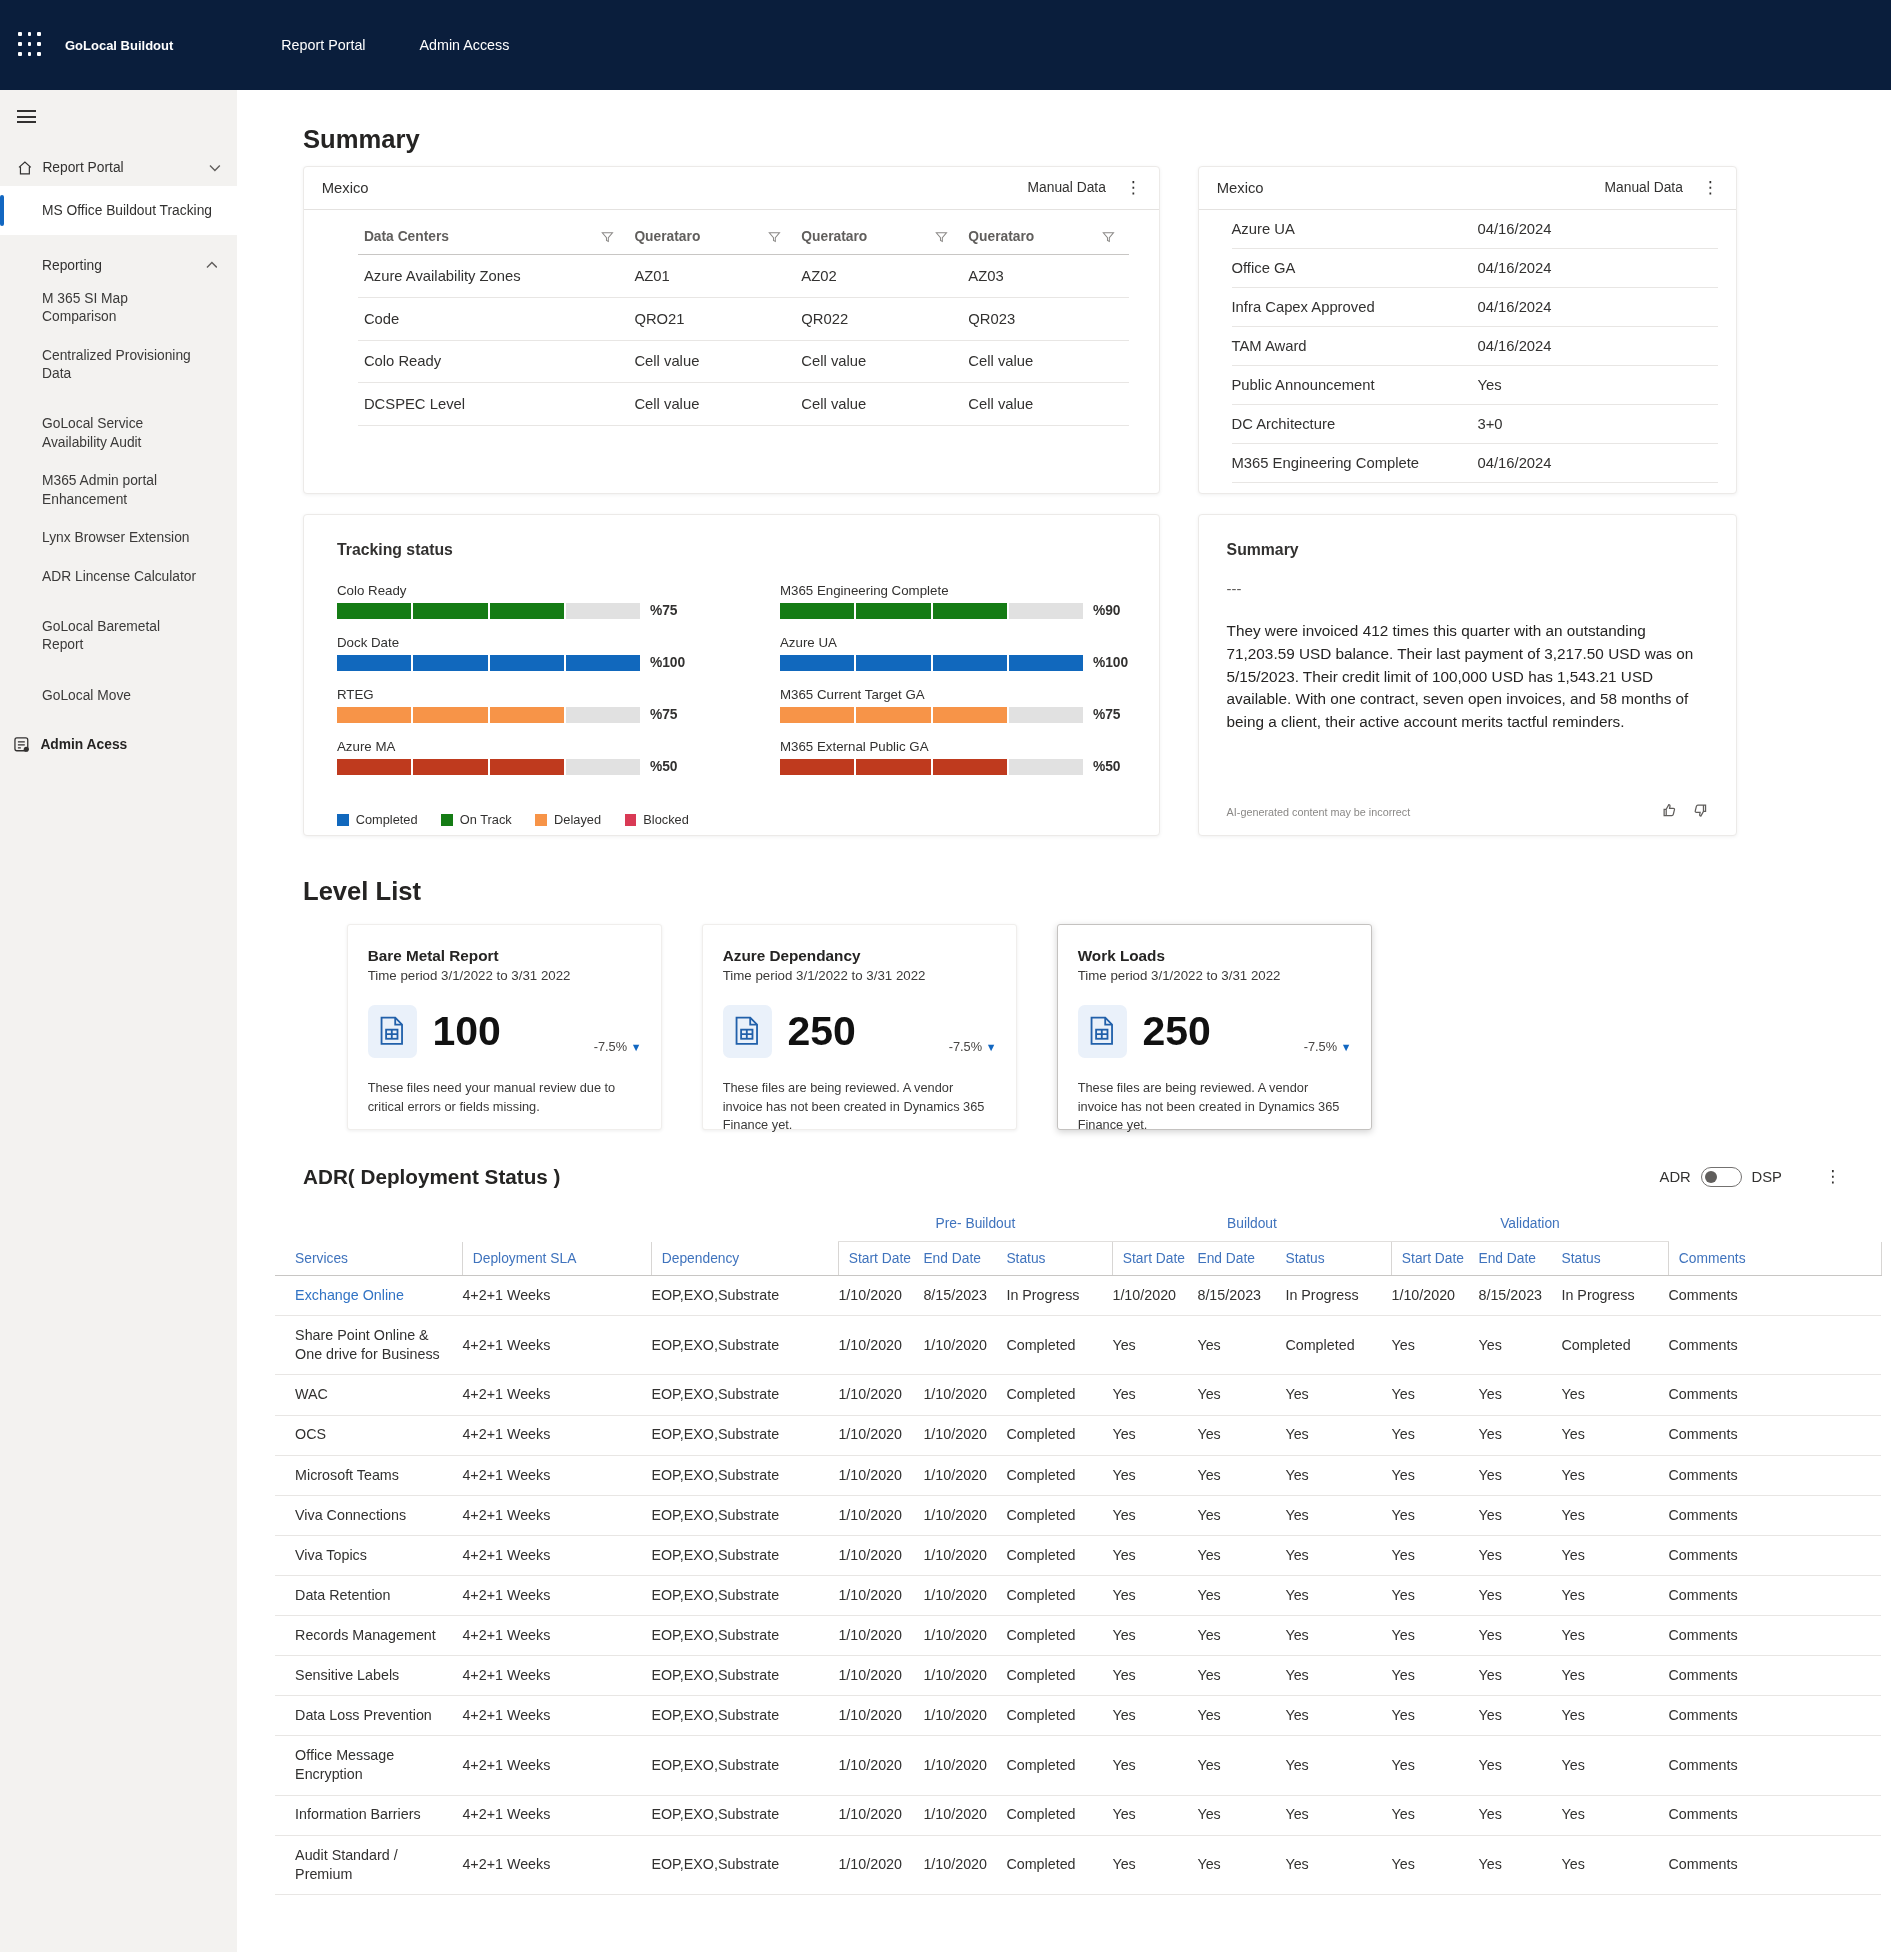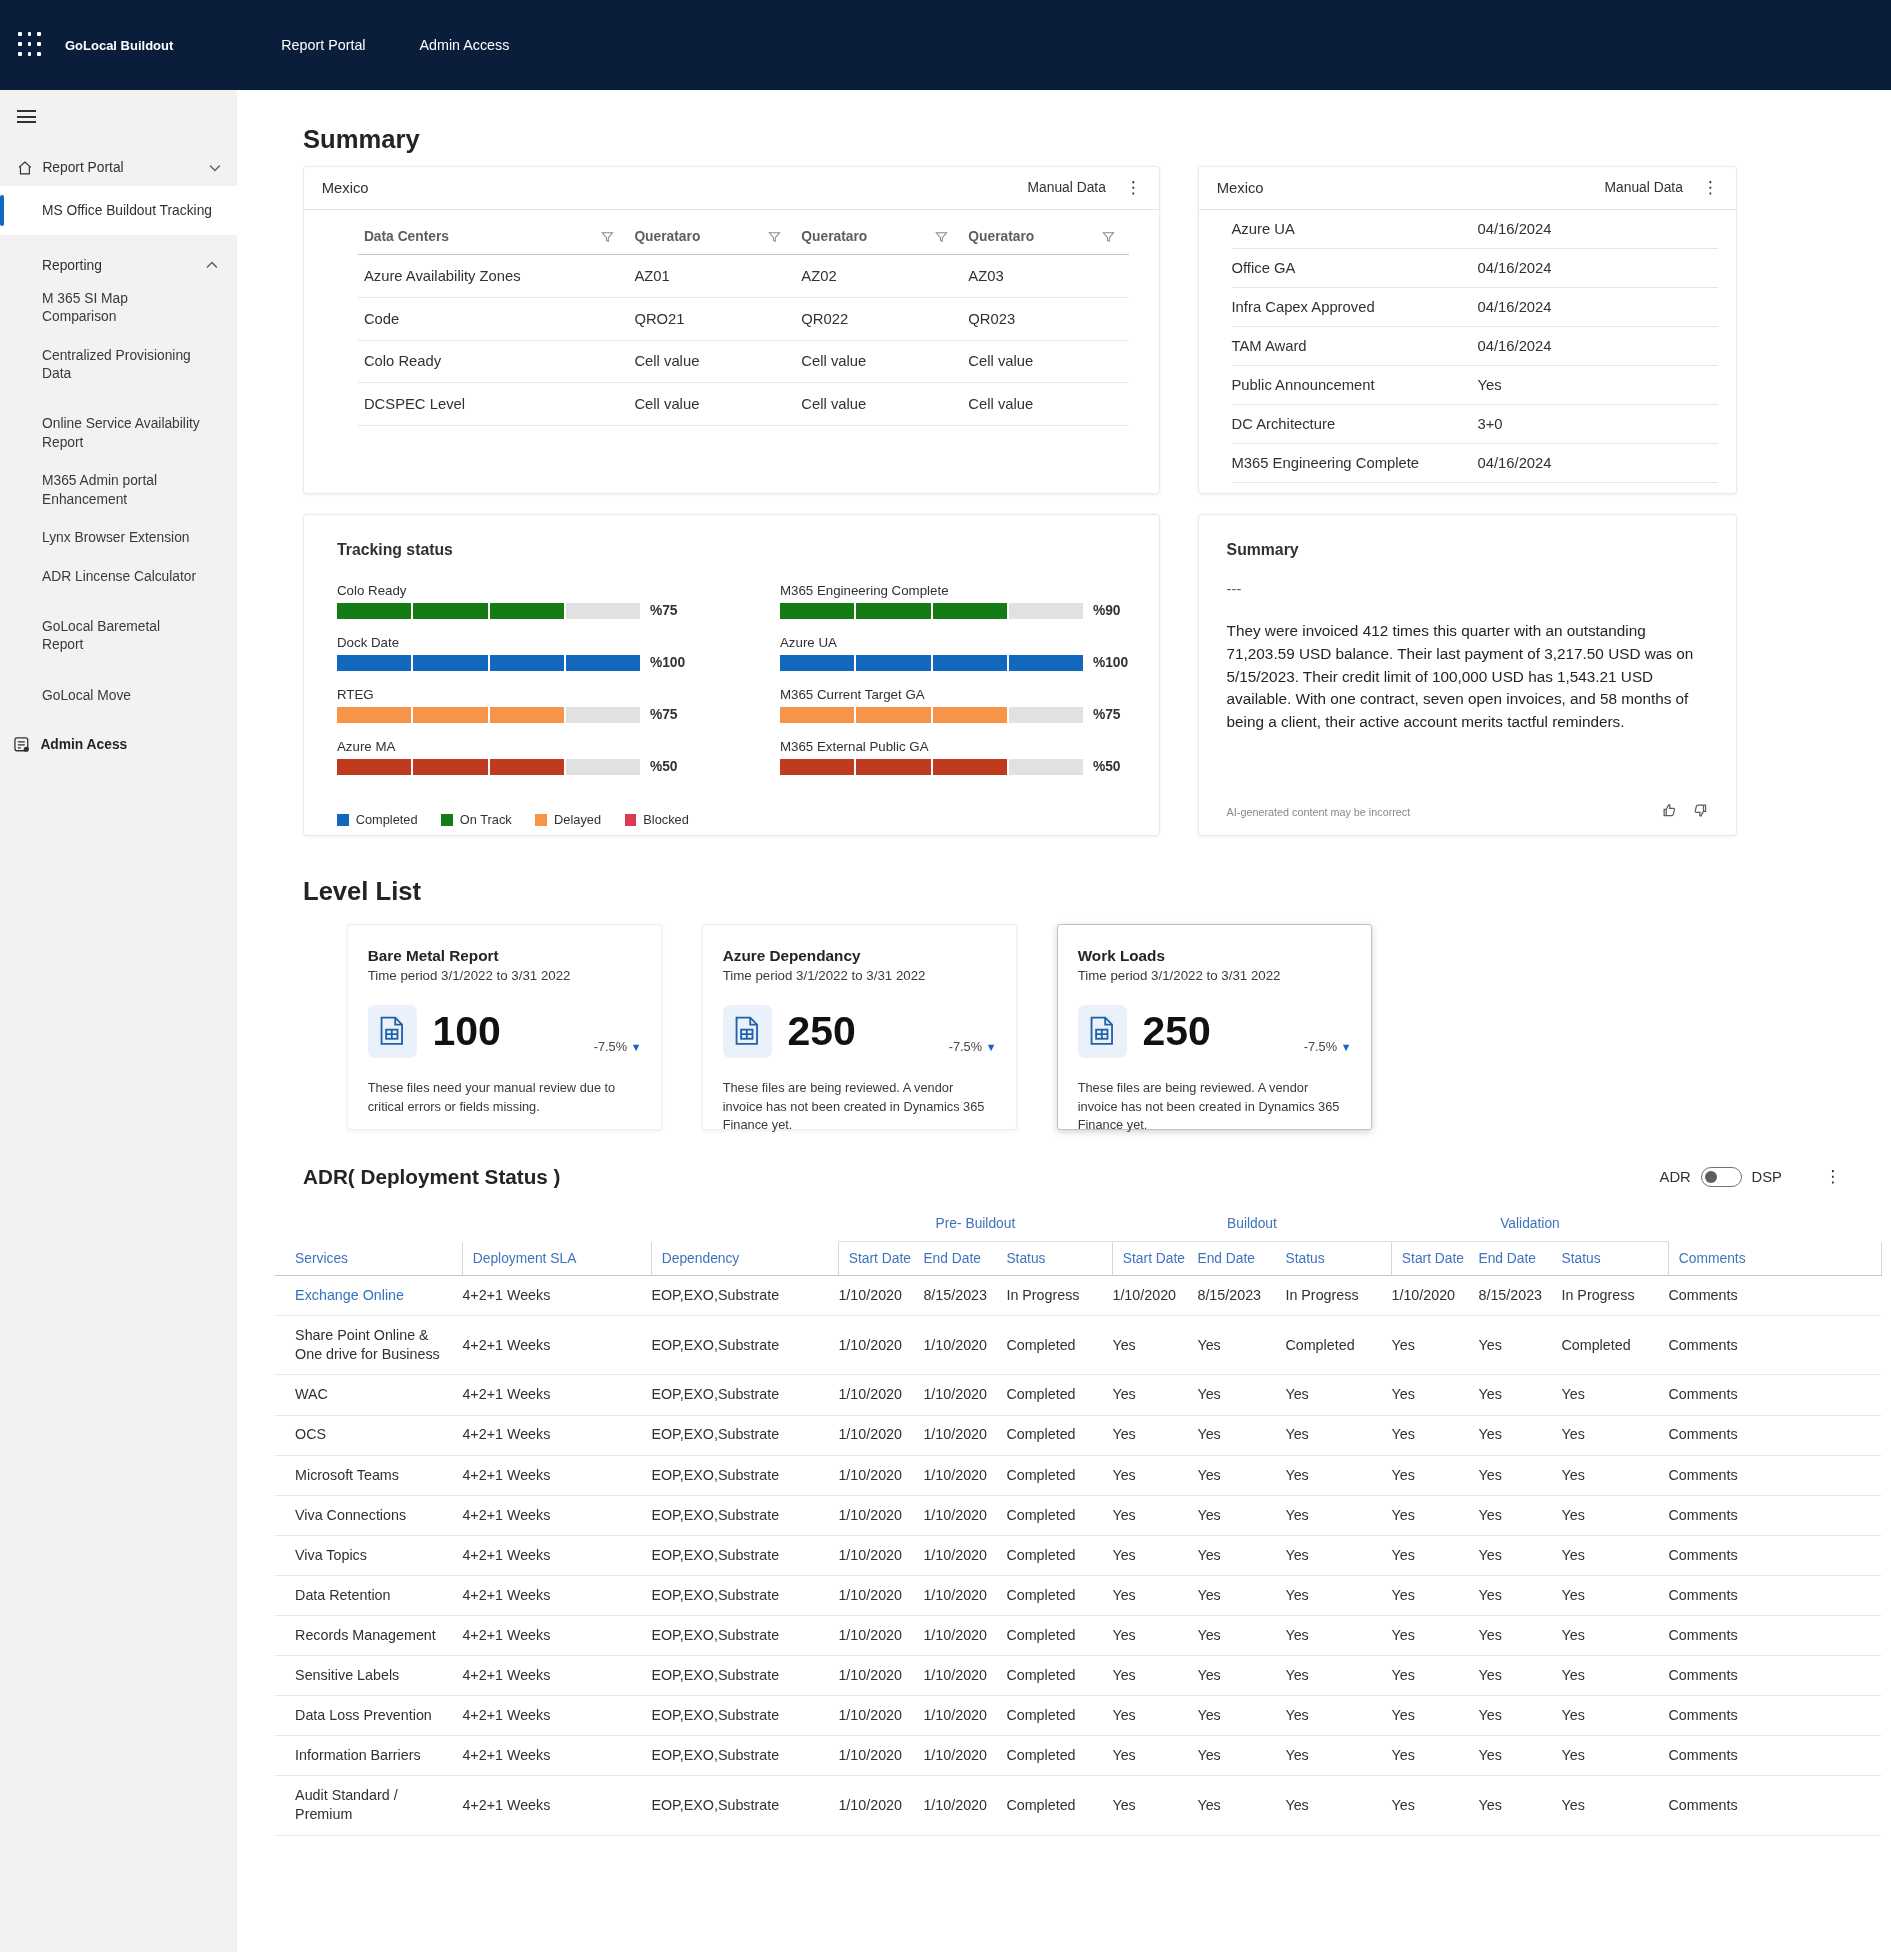--- a/index.html
+++ b/index.html
@@ -168,21 +168,21 @@
     <div class="group-head">
       <span class="lbl">Reporting</span>
       <svg width="11.8" height="7.9" viewBox="0 0 12 8" fill="none" stroke="#605e5c" stroke-width="1.4">
           <path d="M1 6.5 6 1.5 11 6.5"></path>
         </svg>
     </div>
 
     <ul class="side-list" id="sidebar-list">
         <li>M 365 SI Map Comparison</li>
         <li>Centralized Provisioning Data</li>
-        <li class="spaced">Online Service Availability Report</li>
+        <li class="spaced">GoLocal Service Availability Audit</li>
         <li>M365 Admin portal Enhancement</li>
         <li>Lynx Browser Extension</li>
         <li>ADR Lincense Calculator</li>
         <li class="spaced">GoLocal Baremetal Report</li>
         <li class="spaced">GoLocal Move</li>
       </ul>
 
     <div class="admin-row">
       <svg width="19.7" height="19.7" viewBox="0 0 20 20" fill="none" stroke="#323130" stroke-width="1.3">
         <rect x="3" y="3" width="13" height="13" rx="2"></rect>
@@ -724,20 +724,35 @@
               <td>Completed</td>
               <td>Yes</td>
               <td>Yes</td>
               <td>Yes</td>
               <td>Yes</td>
               <td>Yes</td>
               <td>Yes</td>
               <td>Comments</td>
             </tr>
             <tr>
+              <td class="pad">Office Message Encryption</td>
+              <td>4+2+1 Weeks</td>
+              <td>EOP,EXO,Substrate</td>
+              <td>1/10/2020</td>
+              <td>1/10/2020</td>
+              <td>Completed</td>
+              <td>Yes</td>
+              <td>Yes</td>
+              <td>Yes</td>
+              <td>Yes</td>
+              <td>Yes</td>
+              <td>Yes</td>
+              <td>Comments</td>
+            </tr>
+            <tr>
               <td class="pad">Information Barriers</td>
               <td>4+2+1 Weeks</td>
               <td>EOP,EXO,Substrate</td>
               <td>1/10/2020</td>
               <td>1/10/2020</td>
               <td>Completed</td>
               <td>Yes</td>
               <td>Yes</td>
               <td>Yes</td>
               <td>Yes</td>

